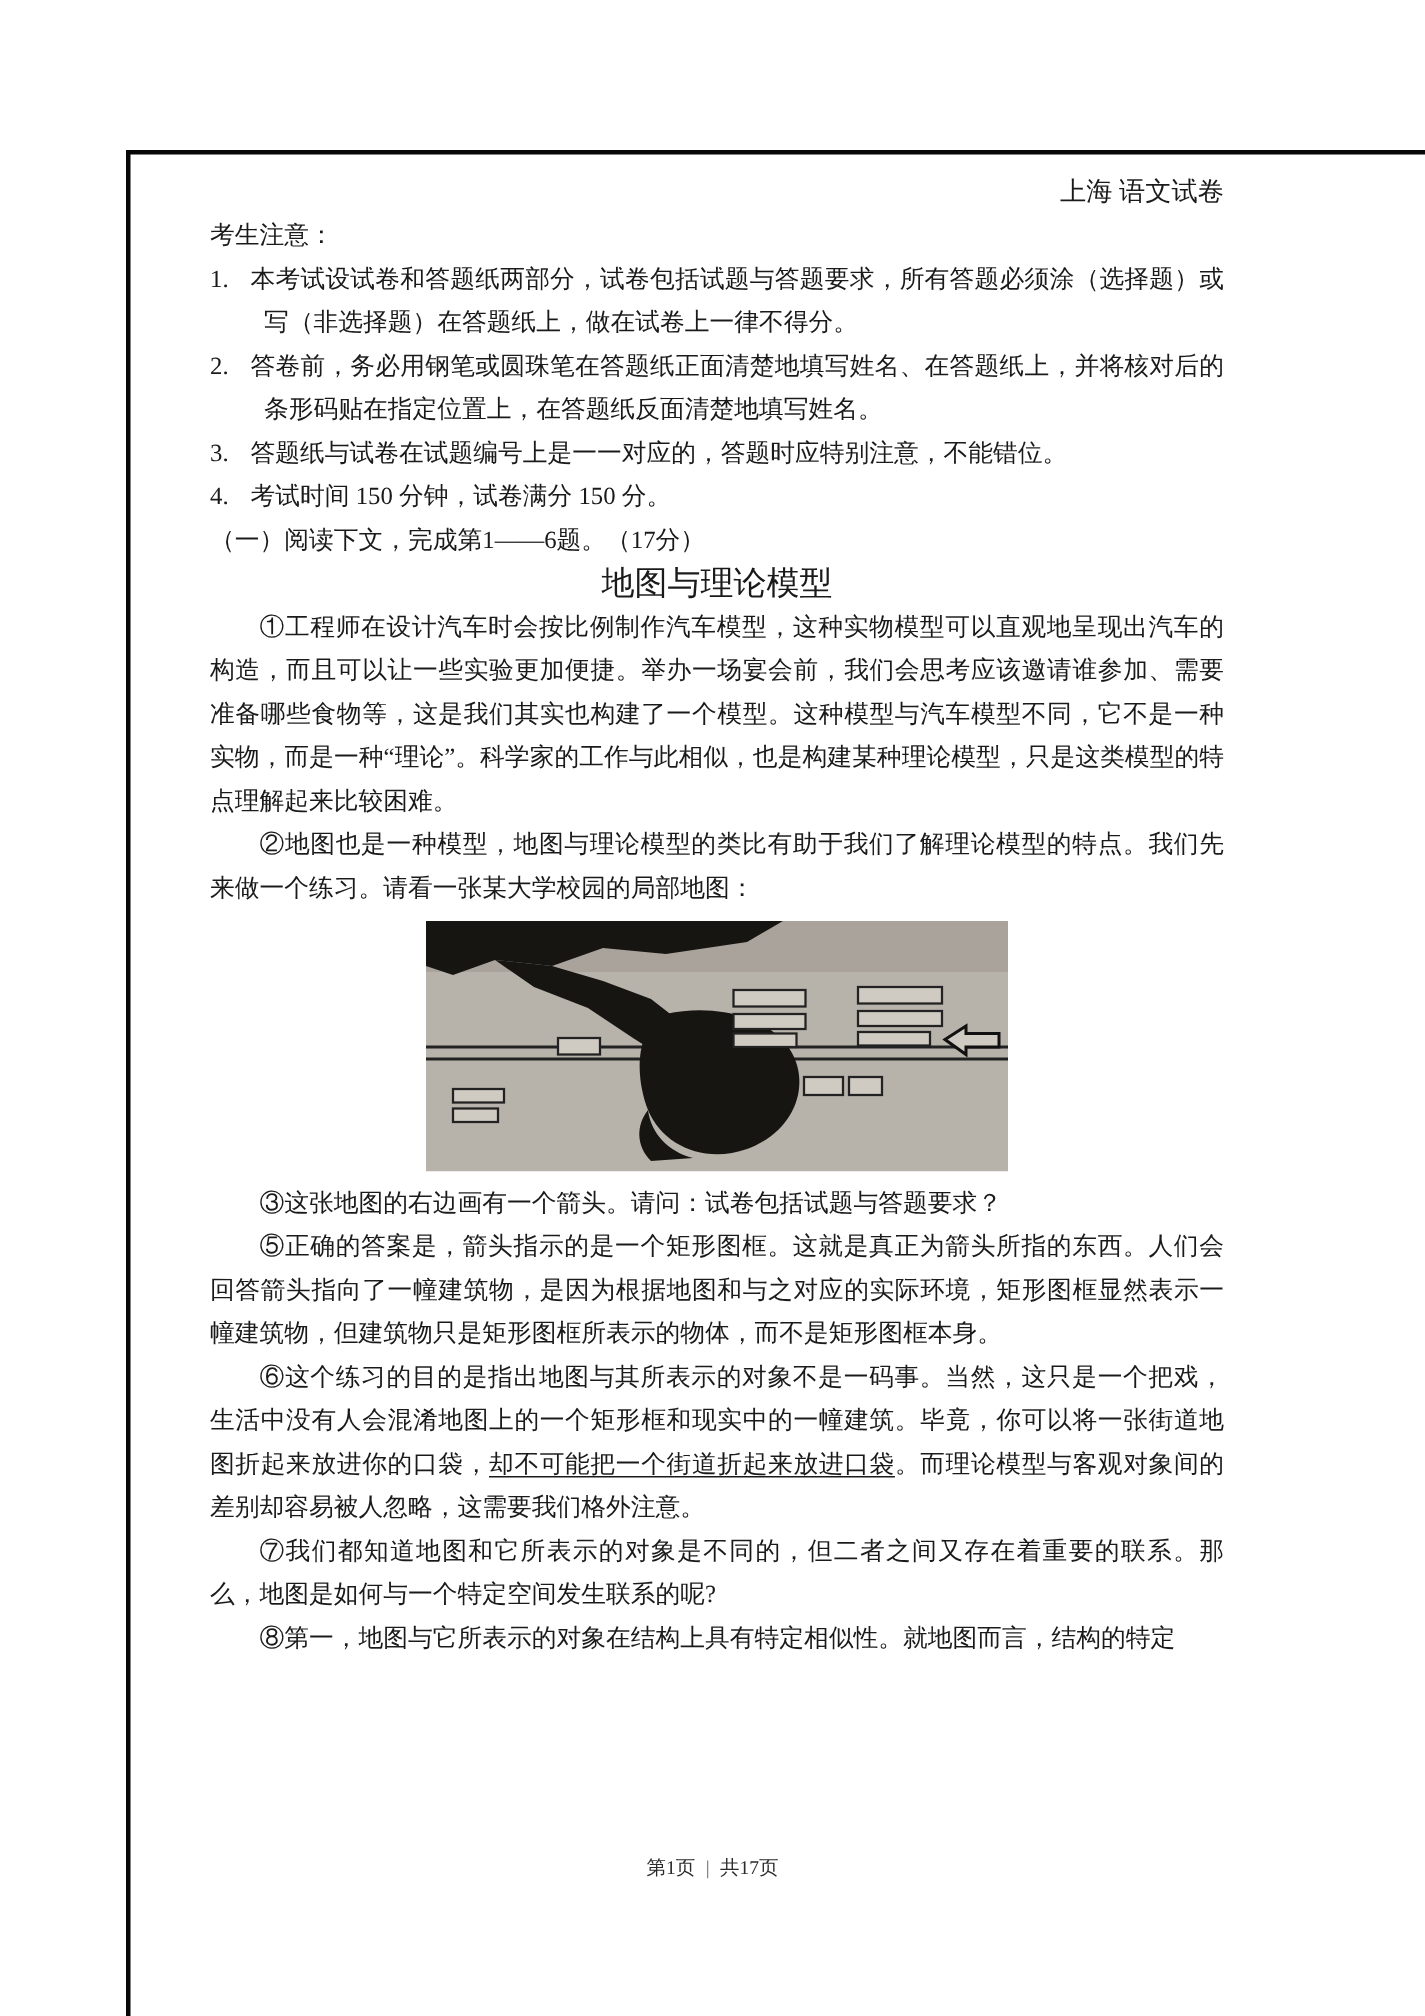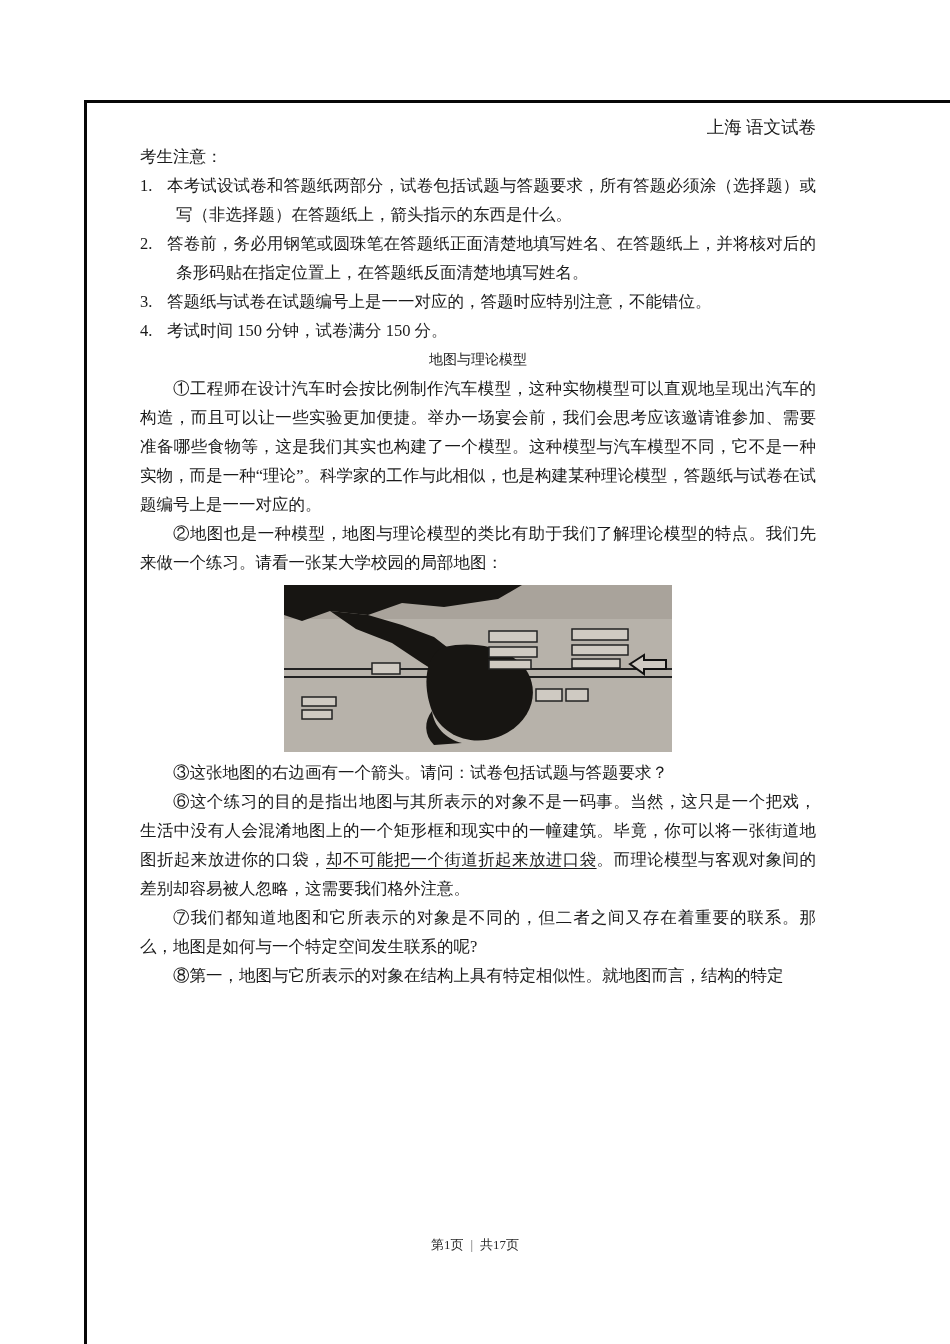--- a/index.html
+++ b/index.html
@@ -15,21 +15,21 @@
     position:absolute;left:140px;top:112px;width:676px;
     font-size:16.5px;line-height:29px;text-align:justify;
   }
   .doc-title{margin:0;font-size:17.5px;font-weight:normal;text-align:right;line-height:30px;}
   .notice-heading{margin:0;}
   .notice-item{display:flex;}
   .notice-num{flex:0 0 27px;}
   .notice-text{flex:1;padding-left:9px;text-indent:-9px;}
   .section-heading{margin:2px 0 0;font-size:21px;font-weight:normal;text-align:center;line-height:36px;}
   .subsection{margin:0;}
-  .article-title{margin:0;text-align:center;font-weight:normal;font-size:14px;line-height:29px;}
+  .article-title{margin:0;text-align:center;font-weight:normal;font-size:22px;line-height:29px;}
   .para{margin:0;text-indent:2em;}
   .ul{text-decoration:underline;text-underline-offset:3px;}
   .map-figure{width:388px;height:167px;margin:8px auto 6px;padding:0;display:block;}
   .map-figure svg{display:block;}
   .footer{
     position:absolute;left:0;top:1236px;width:100%;text-align:center;
     font-size:13px;color:#2a2a2a;
     font-family:Liberation Serif, serif;
   }
   .footer .sep{margin:0 7px;color:#666;}
@@ -43,40 +43,41 @@
   <div class="scan-border-left"></div>
 
   <div class="content">
 
     <h1 class="doc-title">上海 语文试卷</h1>
 
     <p class="notice-heading">考生注意：</p>
 
     <div class="notice-item">
       <span class="notice-num">1.</span>
-      <div class="notice-text">本考试设试卷和答题纸两部分，试卷包括试题与答题要求，所有答题必须涂（选择题）或写（非选择题）在答题纸上，箭头指示的东西是什么。</div>
+      <div class="notice-text">本考试设试卷和答题纸两部分，试卷包括试题与答题要求，所有答题必须涂（选择题）或写（非选择题）在答题纸上，做在试卷上一律不得分。</div>
     </div>
     <div class="notice-item">
       <span class="notice-num">2.</span>
       <div class="notice-text">答卷前，务必用钢笔或圆珠笔在答题纸正面清楚地填写姓名、在答题纸上，并将核对后的条形码贴在指定位置上，在答题纸反面清楚地填写姓名。</div>
     </div>
     <div class="notice-item">
       <span class="notice-num">3.</span>
       <div class="notice-text">答题纸与试卷在试题编号上是一一对应的，答题时应特别注意，不能错位。</div>
     </div>
     <div class="notice-item">
       <span class="notice-num">4.</span>
       <div class="notice-text">考试时间 150 分钟，试卷满分 150 分。</div>
     </div>
 
 
+    <p class="subsection">（一）阅读下文，完成第1——6题。（17分）</p>
 
     <h3 class="article-title">地图与理论模型</h3>
 
-    <p class="para">①工程师在设计汽车时会按比例制作汽车模型，这种实物模型可以直观地呈现出汽车的构造，而且可以让一些实验更加便捷。举办一场宴会前，我们会思考应该邀请谁参加、需要准备哪些食物等，这是我们其实也构建了一个模型。这种模型与汽车模型不同，它不是一种实物，而是一种“理论”。科学家的工作与此相似，也是构建某种理论模型，答题纸与试卷在试题编号上是一一对应的。</p>
+    <p class="para">①工程师在设计汽车时会按比例制作汽车模型，这种实物模型可以直观地呈现出汽车的构造，而且可以让一些实验更加便捷。举办一场宴会前，我们会思考应该邀请谁参加、需要准备哪些食物等，这是我们其实也构建了一个模型。这种模型与汽车模型不同，它不是一种实物，而是一种“理论”。科学家的工作与此相似，也是构建某种理论模型，只是这类模型的特点理解起来比较困难。</p>
     <p class="para">②地图也是一种模型，地图与理论模型的类比有助于我们了解理论模型的特点。我们先来做一个练习。请看一张某大学校园的局部地图：</p>
 
     <figure class="map-figure">
       <svg viewBox="0 0 388 167" width="388" height="167">
         <rect x="0" y="0" width="388" height="167" fill="#b7b2aa"></rect>
         <rect x="0" y="0" width="388" height="34" fill="#a9a39b"></rect>
 
         <path d="M0,0 L238,0 L214,14 L160,22 L118,18 L84,30 L46,26 L18,36 L0,30 Z" fill="#171512"></path>
 
         <path d="M84,30 L118,40 L150,52 L168,66 L176,84 L160,92 L138,78 L108,58 L72,44 L46,26 Z" fill="#171512"></path>
@@ -101,20 +102,21 @@
         <rect x="282" y="104" width="22" height="12" fill="#cfcac2" stroke="#222" stroke-width="1.5"></rect>
 
         <rect x="18" y="112" width="34" height="9" fill="#cfcac2" stroke="#222" stroke-width="1.5"></rect>
         <rect x="18" y="125" width="30" height="9" fill="#cfcac2" stroke="#222" stroke-width="1.5"></rect>
 
         <path d="M346,79 L360,70 L360,75 L382,75 L382,84 L360,84 L360,89 Z" fill="#cfcac2" stroke="#111" stroke-width="2"></path>
       </svg>
     </figure>
 
     <p class="para">③这张地图的右边画有一个箭头。请问：试卷包括试题与答题要求？</p>
+    <p class="para">⑤正确的答案是，箭头指示的是一个矩形图框。这就是真正为箭头所指的东西。人们会回答箭头指向了一幢建筑物，是因为根据地图和与之对应的实际环境，矩形图框显然表示一幢建筑物，但建筑物只是矩形图框所表示的物体，而不是矩形图框本身。</p>
 
     <p class="para"><span>⑥这个练习的目的是指出地图与其所表示的对象不是一码事。当然，这只是一个把戏，生活中没有人会混淆地图上的一个矩形框和现实中的一幢建筑。毕竟，你可以将一张街道地图折起来放进你的口袋，</span><span class="ul">却不可能把一个街道折起来放进口袋</span><span>。而理论模型与客观对象间的差别却容易被人忽略，这需要我们格外注意。</span></p>
 
     <p class="para">⑦我们都知道地图和它所表示的对象是不同的，但二者之间又存在着重要的联系。那么，地图是如何与一个特定空间发生联系的呢?</p>
     <p class="para">⑧第一，地图与它所表示的对象在结构上具有特定相似性。就地图而言，结构的特定</p>
 
   </div>
 
   <div class="footer">
     <span>第1页</span><span class="sep">|</span><span>共17页</span>

